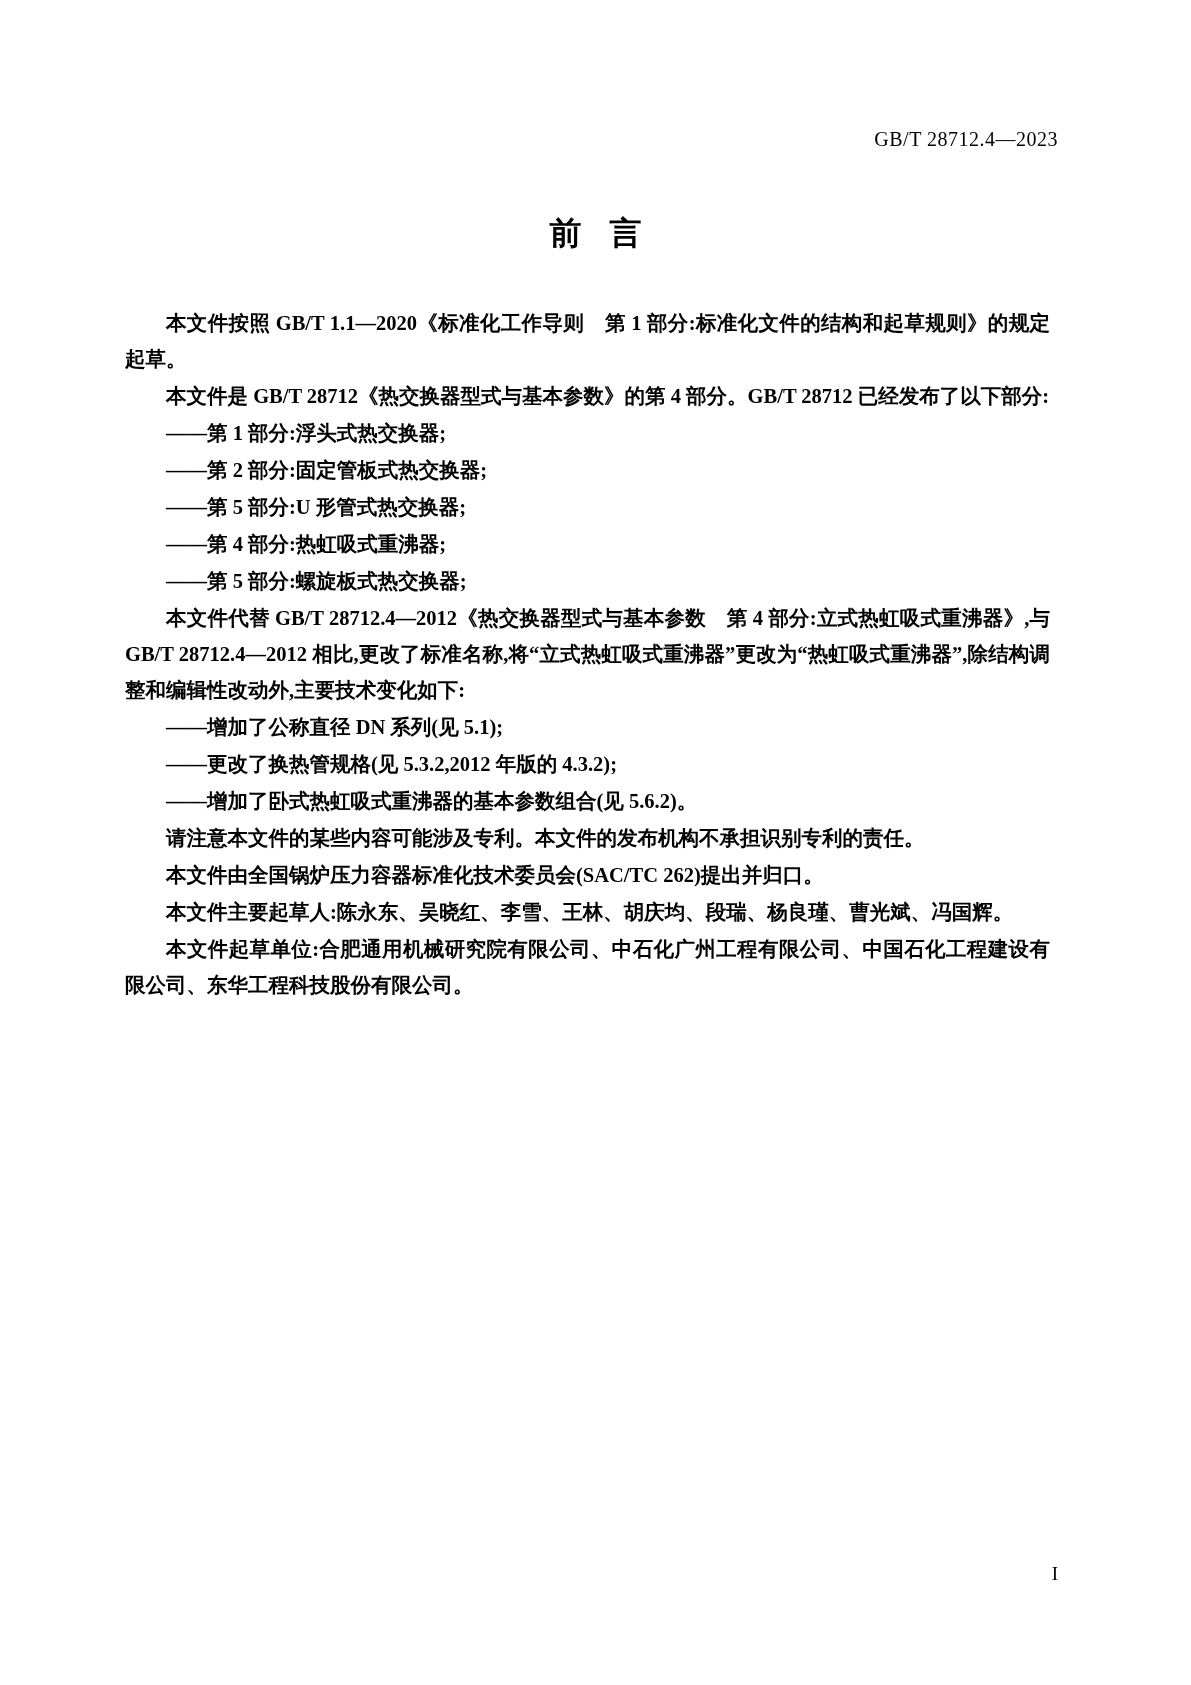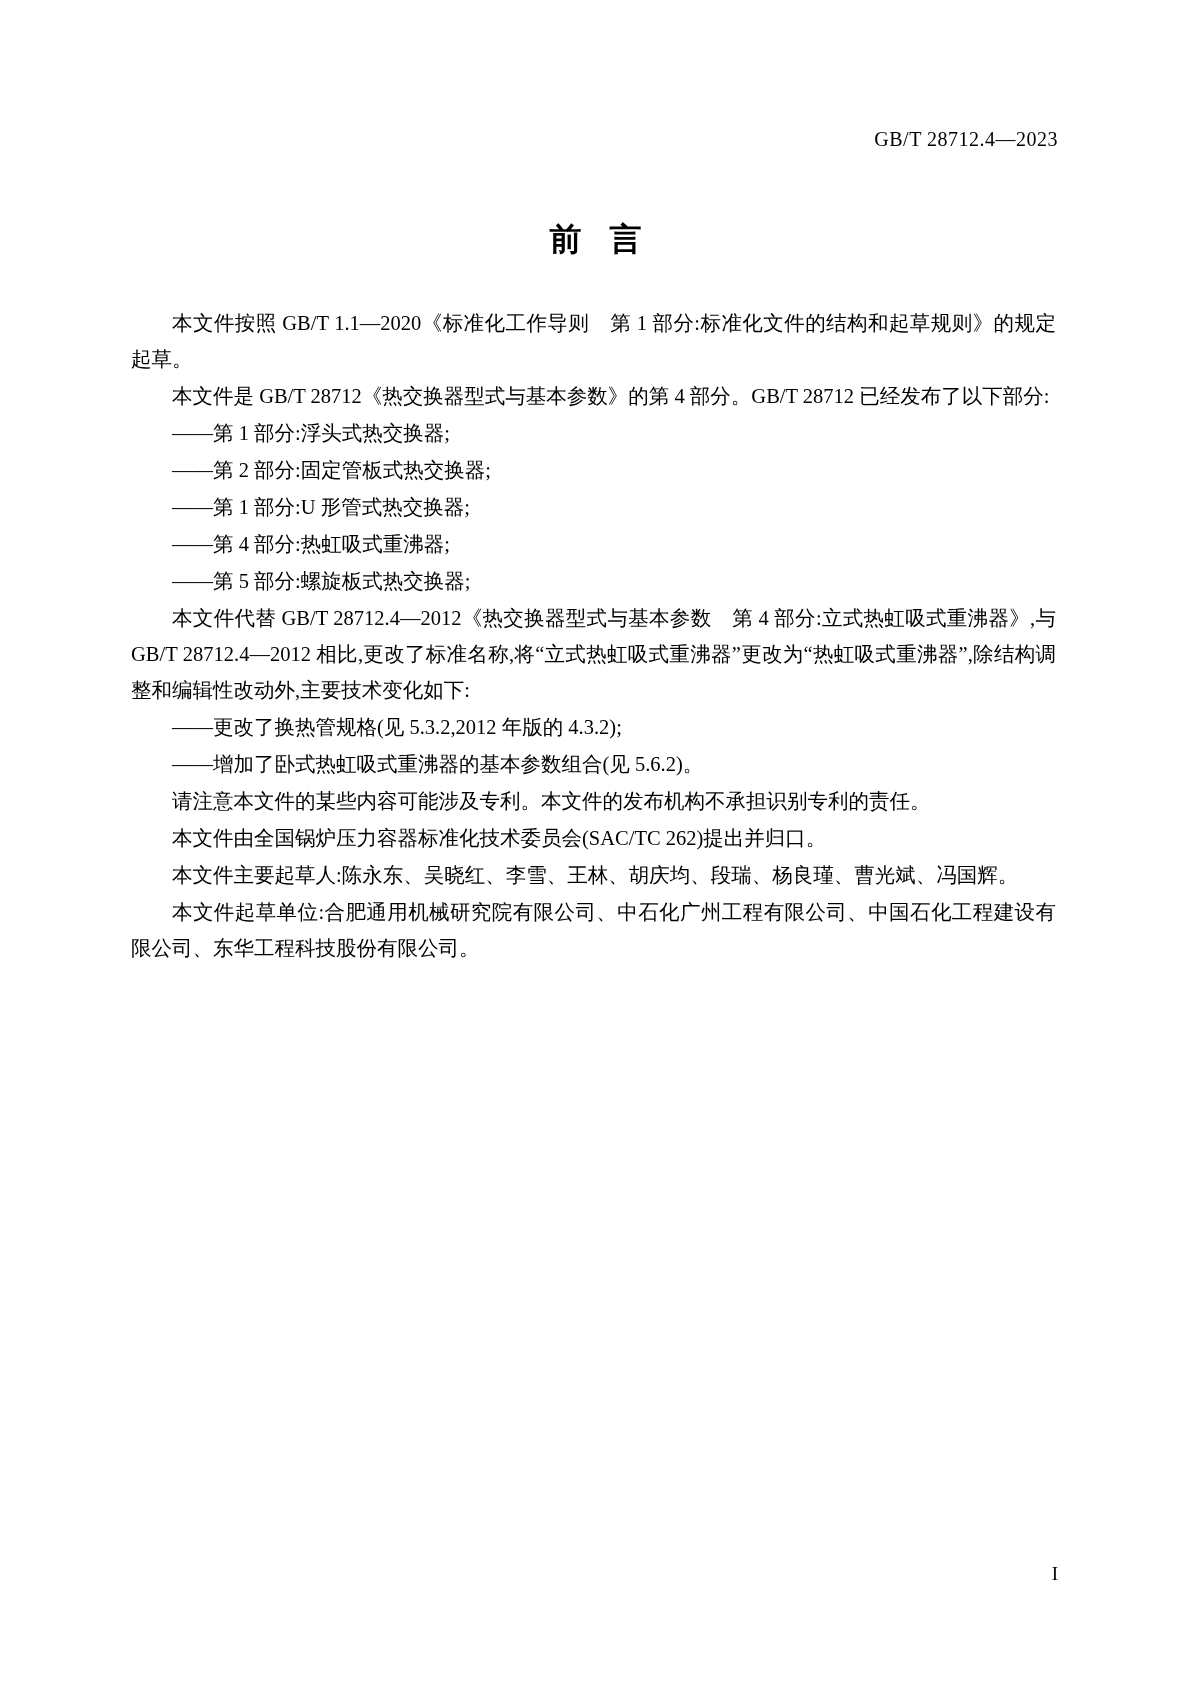--- a/index.html
+++ b/index.html
@@ -21,35 +21,36 @@
     position: absolute;
     top: 128px;
     right: 133px;
     font-size: 20px;
     letter-spacing: 0.5px;
     font-family: "Liberation Serif", "DejaVu Serif", serif;
     white-space: nowrap;
   }
   .doc-title {
     position: absolute;
-    top: 218px;
+    top: 212px;
     left: 0;
     width: 1191px;
     text-align: center;
     font-size: 32px;
     font-weight: bold;
     letter-spacing: 28px;
     text-indent: 28px;
     font-family: "DejaVu Serif", "Liberation Serif", serif;
   }
   .body-block {
     position: absolute;
     top: 305px;
-    left: 131px;
+    left: 125px;
     width: 925px;
+    font-weight: bold;
   }
   p.para {
     margin: 0 0 1px 0;
     font-size: 20.5px;
     line-height: 36px;
     text-align: justify;
     text-justify: inter-ideograph;
     font-family: "Liberation Serif", "DejaVu Serif", serif;
   }
   p.indent {
@@ -73,24 +74,25 @@
 
   <div class="header-code">GB/T 28712.4—2023</div>
 
   <div class="doc-title">前言</div>
 
   <div class="body-block">
     <p class="para indent">本文件按照 GB/T 1.1—2020《标准化工作导则　第 1 部分:标准化文件的结构和起草规则》的规定起草。</p>
     <p class="para indent">本文件是 GB/T 28712《热交换器型式与基本参数》的第 4 部分。GB/T 28712 已经发布了以下部分:</p>
     <p class="para item">——第 1 部分:浮头式热交换器;</p>
     <p class="para item">——第 2 部分:固定管板式热交换器;</p>
-    <p class="para item">——第 1 部分:U 形管式热交换器;</p>
+    <p class="para item">——第 5 部分:U 形管式热交换器;</p>
     <p class="para item">——第 4 部分:热虹吸式重沸器;</p>
     <p class="para item">——第 5 部分:螺旋板式热交换器;</p>
     <p class="para indent">本文件代替 GB/T 28712.4—2012《热交换器型式与基本参数　第 4 部分:立式热虹吸式重沸器》,与 GB/T 28712.4—2012 相比,更改了标准名称,将“立式热虹吸式重沸器”更改为“热虹吸式重沸器”,除结构调整和编辑性改动外,主要技术变化如下:</p>
+    <p class="para item">——增加了公称直径 DN 系列(见 5.1);</p>
     <p class="para item">——更改了换热管规格(见 5.3.2,2012 年版的 4.3.2);</p>
     <p class="para item">——增加了卧式热虹吸式重沸器的基本参数组合(见 5.6.2)。</p>
     <p class="para indent">请注意本文件的某些内容可能涉及专利。本文件的发布机构不承担识别专利的责任。</p>
     <p class="para indent">本文件由全国锅炉压力容器标准化技术委员会(SAC/TC 262)提出并归口。</p>
     <p class="para indent">本文件主要起草人:陈永东、吴晓红、李雪、王林、胡庆均、段瑞、杨良瑾、曹光斌、冯国辉。</p>
     <p class="para indent">本文件起草单位:合肥通用机械研究院有限公司、中石化广州工程有限公司、中国石化工程建设有限公司、东华工程科技股份有限公司。</p>
   </div>
 
   <div class="page-number">I</div>
 

